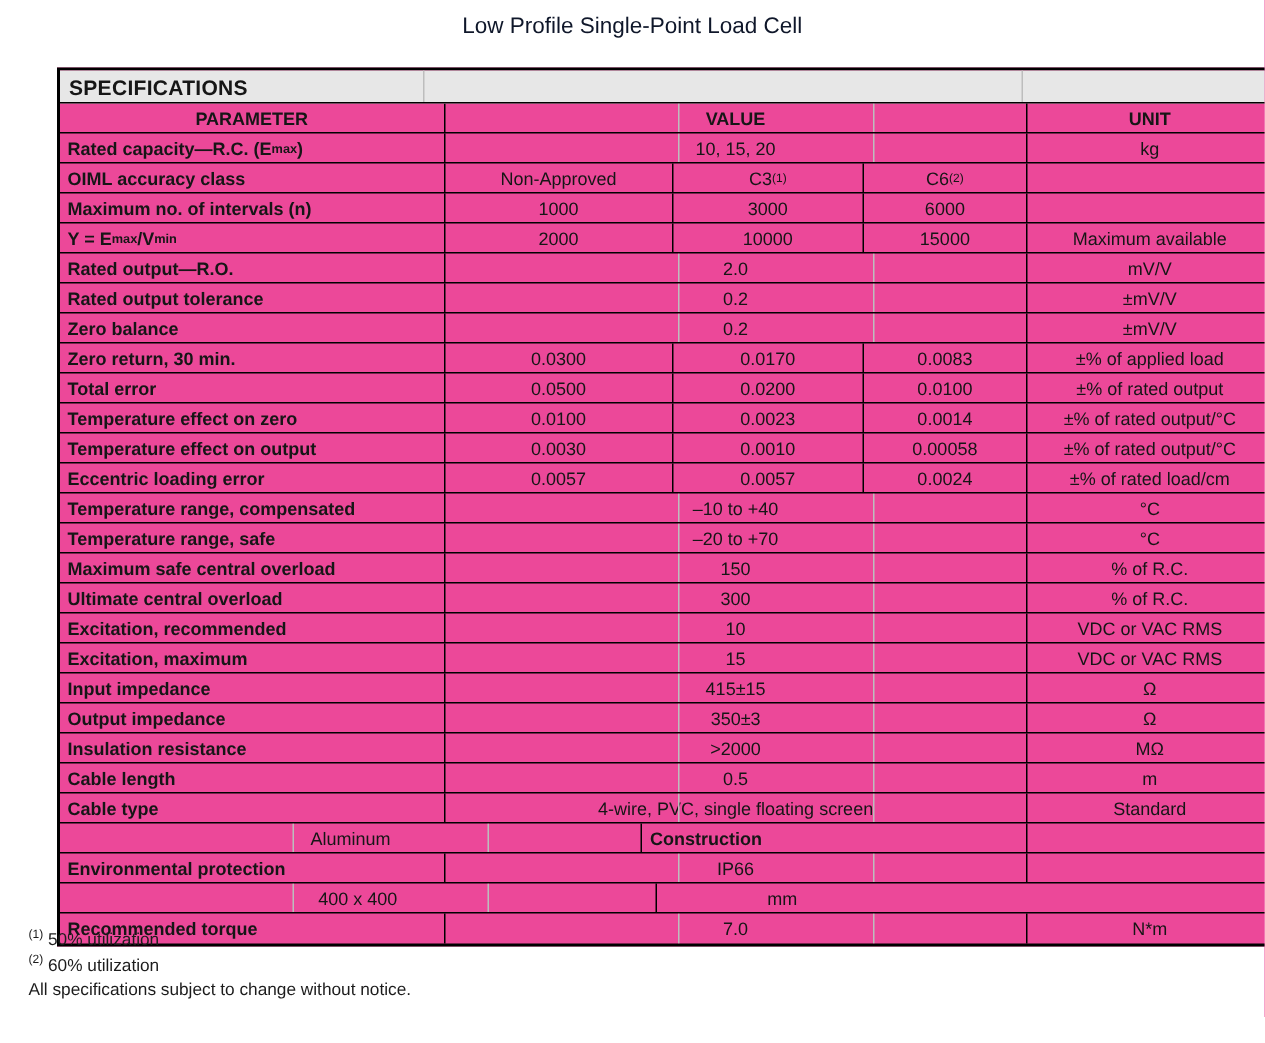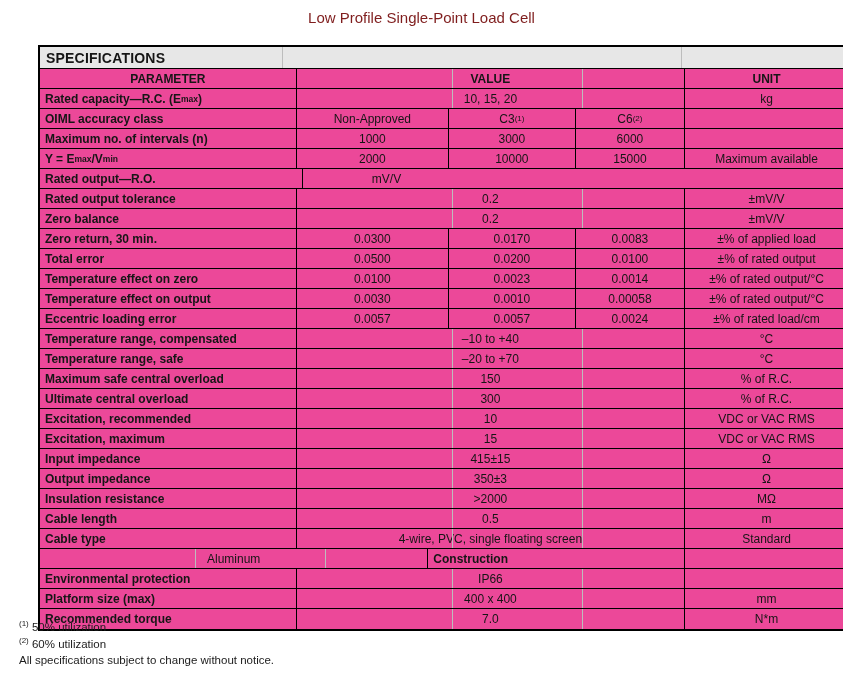--- a/index.html
+++ b/index.html
@@ -9,21 +9,21 @@
     font-family: "Liberation Sans", sans-serif;
     color: #161616;
     position: relative;
     overflow: hidden;
   }
   .page-title {
     position: absolute;
     left: 0; top: 9px; width: 843px;
     text-align: center;
     font-size: 15px;
-    color: #7f1d1d;
+    color: #0f172a;
   }
   .spec-table {
     position: absolute;
     left: 18px; top: 45px;
     width: 812px;
     border: 2px solid #000;
     box-sizing: border-box;
     background: #ec4899;
     margin-left: 20px;
   }
@@ -126,20 +126,21 @@
       </div>
       <div class="row">
         <div class="cell param">Y = E<sub>max</sub>/V<sub>min</sub></div>
         <div class="cell v0">2000</div>
         <div class="cell v1">10000</div>
         <div class="cell v2">15000</div>
         <div class="cell unit">Maximum available</div>
       </div>
       <div class="row">
         <div class="cell param">Rated output—R.O.</div>
+        <div class="cell span3">2.0</div>
         <div class="cell unit">mV/V</div>
       </div>
       <div class="row">
         <div class="cell param">Rated output tolerance</div>
         <div class="cell span3">0.2</div>
         <div class="cell unit">±mV/V</div>
       </div>
       <div class="row">
         <div class="cell param">Zero balance</div>
         <div class="cell span3">0.2</div>
@@ -239,21 +240,20 @@
         <div class="cell span3">Aluminum</div>
         <div class="cell param">Construction</div>
         <div class="cell unit"></div>
       </div>
       <div class="row">
         <div class="cell param">Environmental protection</div>
         <div class="cell span3">IP66</div>
         <div class="cell unit"></div>
       </div>
       <div class="row">
-        <div class="cell param">Platform size (max)</div>
         <div class="cell span3">400 x 400</div>
         <div class="cell unit">mm</div>
       </div>
       <div class="row">
         <div class="cell param">Recommended torque</div>
         <div class="cell span3">7.0</div>
         <div class="cell unit">N*m</div>
       </div>
     </div>
 </div>

